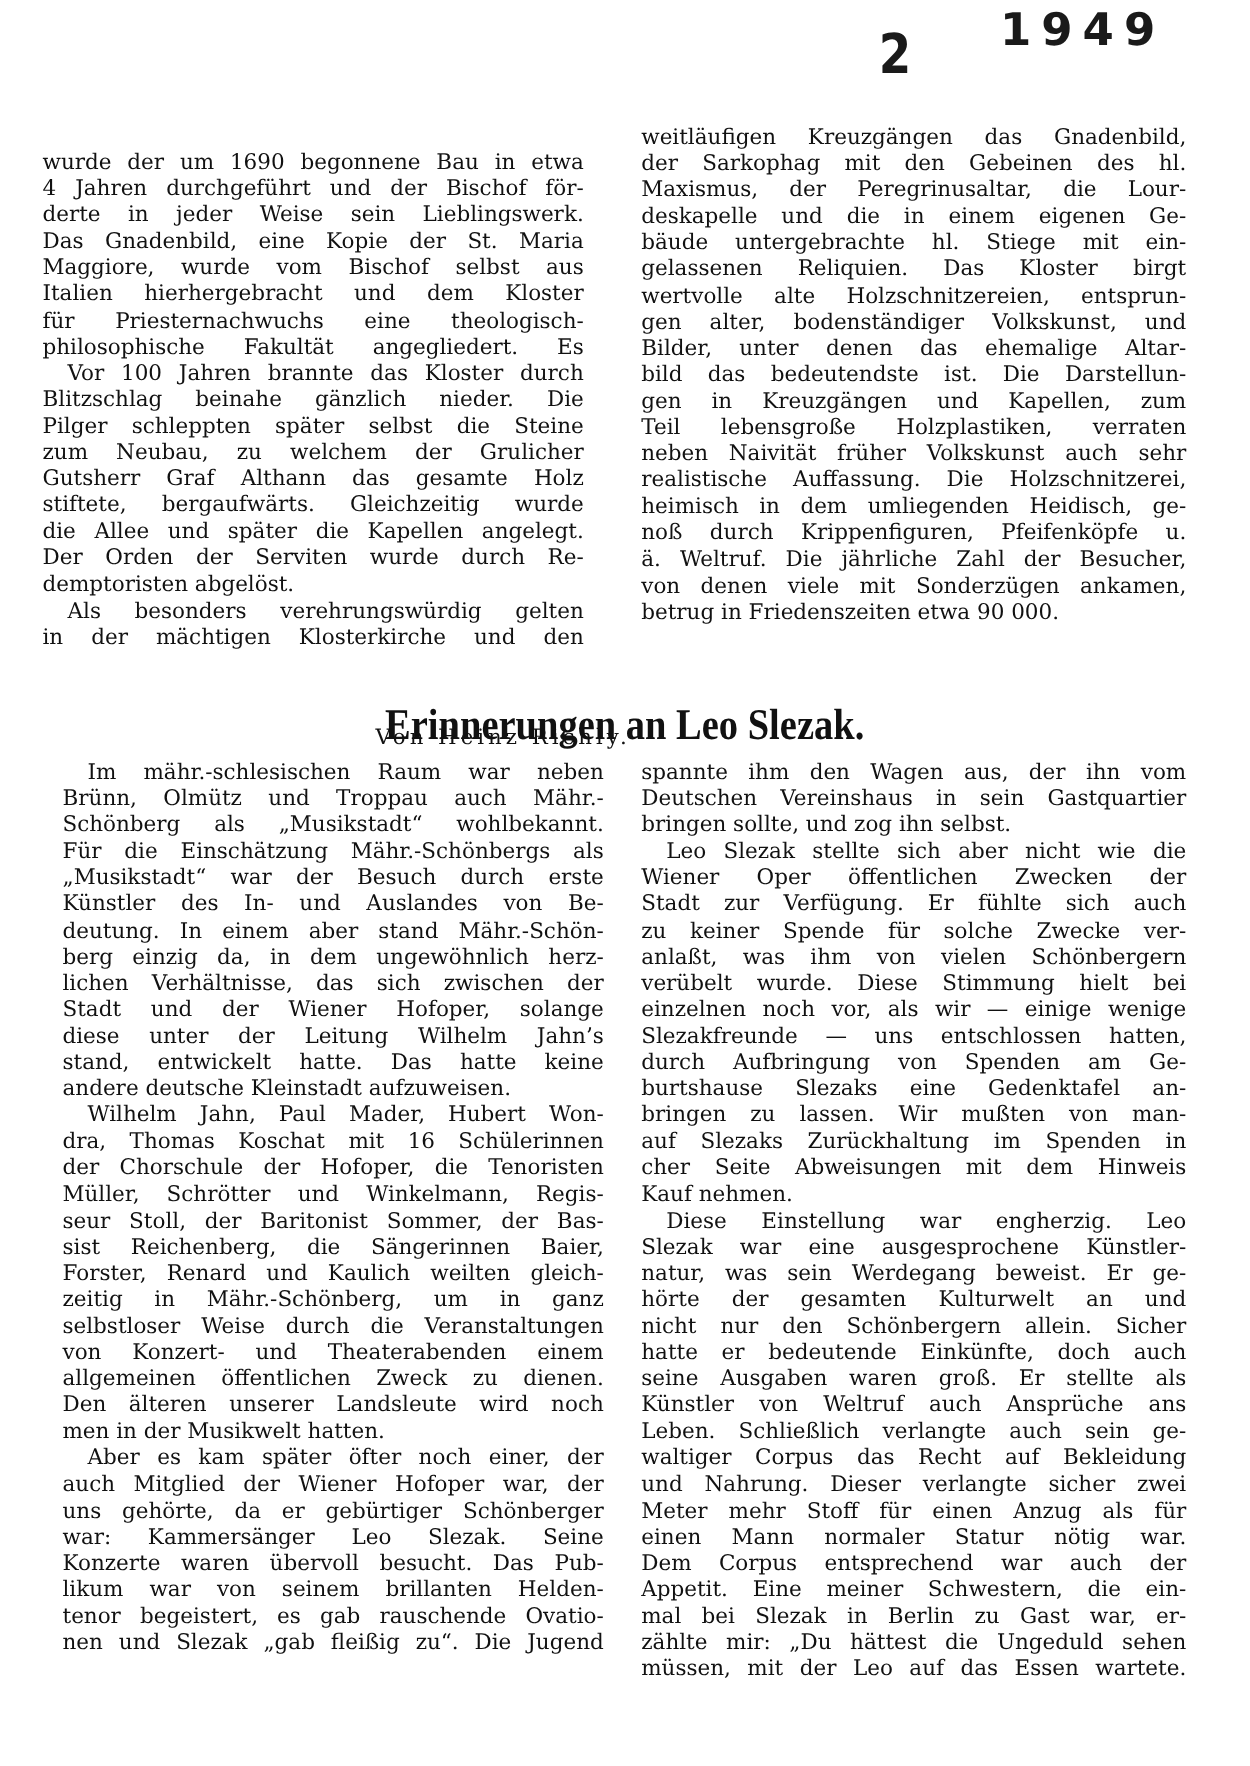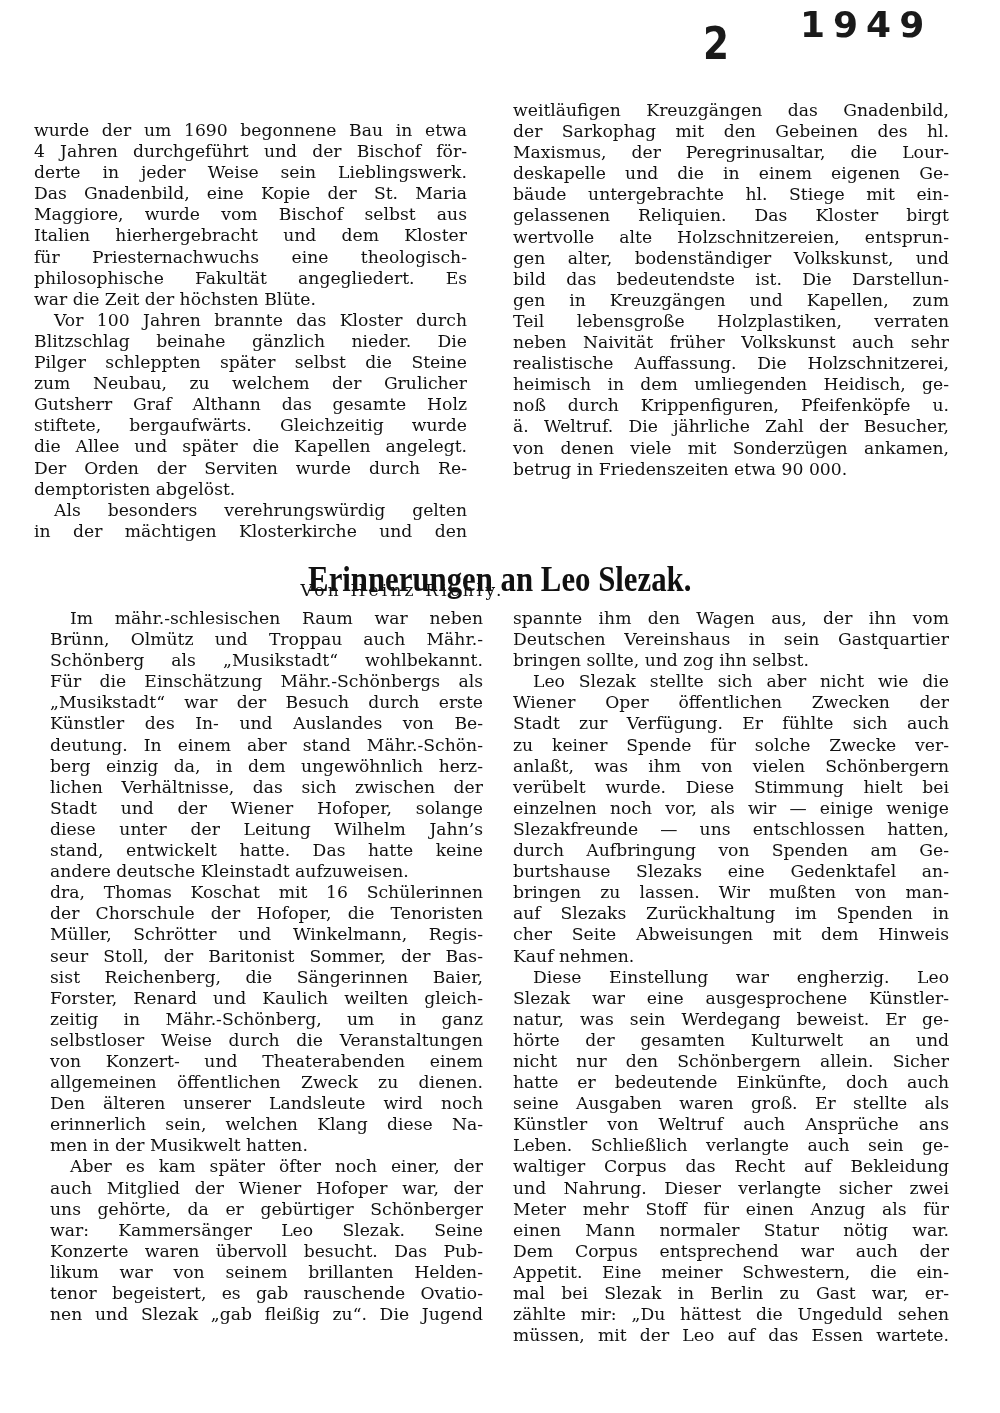--- a/index.html
+++ b/index.html
@@ -35,21 +35,20 @@
 <div class="col" id="top-left">
     <p>
       <span class="line">wurde der um 1690 begonnene Bau in etwa</span>
       <span class="line">4 Jahren durchgeführt und der Bischof för-</span>
       <span class="line">derte in jeder Weise sein Lieblingswerk.</span>
       <span class="line">Das Gnadenbild, eine Kopie der St. Maria</span>
       <span class="line">Maggiore, wurde vom Bischof selbst aus</span>
       <span class="line">Italien hierhergebracht und dem Kloster</span>
       <span class="line">für Priesternachwuchs eine theologisch-</span>
       <span class="line">philosophische Fakultät angegliedert. Es</span>
-      <span class="line last">war die Zeit der höchsten Blüte.</span>
     </p>
     <p>
       <span class="line indent">Vor 100 Jahren brannte das Kloster durch</span>
       <span class="line">Blitzschlag beinahe gänzlich nieder. Die</span>
       <span class="line">Pilger schleppten später selbst die Steine</span>
       <span class="line">zum Neubau, zu welchem der Grulicher</span>
       <span class="line">Gutsherr Graf Althann das gesamte Holz</span>
       <span class="line">stiftete, bergaufwärts. Gleichzeitig wurde</span>
       <span class="line">die Allee und später die Kapellen angelegt.</span>
       <span class="line">Der Orden der Serviten wurde durch Re-</span>
@@ -63,20 +62,21 @@
 <div class="col" id="top-right">
     <p>
       <span class="line">weitläufigen Kreuzgängen das Gnadenbild,</span>
       <span class="line">der Sarkophag mit den Gebeinen des hl.</span>
       <span class="line">Maxismus, der Peregrinusaltar, die Lour-</span>
       <span class="line">deskapelle und die in einem eigenen Ge-</span>
       <span class="line">bäude untergebrachte hl. Stiege mit ein-</span>
       <span class="line">gelassenen Reliquien. Das Kloster birgt</span>
       <span class="line">wertvolle alte Holzschnitzereien, entsprun-</span>
       <span class="line">gen alter, bodenständiger Volkskunst, und</span>
+      <span class="line">Bilder, unter denen das ehemalige Altar-</span>
       <span class="line">bild das bedeutendste ist. Die Darstellun-</span>
       <span class="line">gen in Kreuzgängen und Kapellen, zum</span>
       <span class="line">Teil lebensgroße Holzplastiken, verraten</span>
       <span class="line">neben Naivität früher Volkskunst auch sehr</span>
       <span class="line">realistische Auffassung. Die Holzschnitzerei,</span>
       <span class="line">heimisch in dem umliegenden Heidisch, ge-</span>
       <span class="line">noß durch Krippenfiguren, Pfeifenköpfe u.</span>
       <span class="line">ä. Weltruf. Die jährliche Zahl der Besucher,</span>
       <span class="line">von denen viele mit Sonderzügen ankamen,</span>
       <span class="line last">betrug in Friedenszeiten etwa 90 000.</span>
@@ -96,32 +96,32 @@
       <span class="line">Künstler des In- und Auslandes von Be-</span>
       <span class="line">deutung. In einem aber stand Mähr.-Schön-</span>
       <span class="line">berg einzig da, in dem ungewöhnlich herz-</span>
       <span class="line">lichen Verhältnisse, das sich zwischen der</span>
       <span class="line">Stadt und der Wiener Hofoper, solange</span>
       <span class="line">diese unter der Leitung Wilhelm Jahn’s</span>
       <span class="line">stand, entwickelt hatte. Das hatte keine</span>
       <span class="line last">andere deutsche Kleinstadt aufzuweisen.</span>
     </p>
     <p>
+      <span class="line indent">Wilhelm Jahn, Paul Mader, Hubert Won-</span>
       <span class="line">dra, Thomas Koschat mit 16 Schülerinnen</span>
       <span class="line">der Chorschule der Hofoper, die Tenoristen</span>
       <span class="line">Müller, Schrötter und Winkelmann, Regis-</span>
       <span class="line">seur Stoll, der Baritonist Sommer, der Bas-</span>
       <span class="line">sist Reichenberg, die Sängerinnen Baier,</span>
       <span class="line">Forster, Renard und Kaulich weilten gleich-</span>
       <span class="line">zeitig in Mähr.-Schönberg, um in ganz</span>
       <span class="line">selbstloser Weise durch die Veranstaltungen</span>
       <span class="line">von Konzert- und Theaterabenden einem</span>
       <span class="line">allgemeinen öffentlichen Zweck zu dienen.</span>
       <span class="line">Den älteren unserer Landsleute wird noch</span>
-      <span class="line">erinnerlich sein, welchen Klang diese Na-</span>
       <span class="line last">men in der Musikwelt hatten.</span>
     </p>
     <p>
       <span class="line indent">Aber es kam später öfter noch einer, der</span>
       <span class="line">auch Mitglied der Wiener Hofoper war, der</span>
       <span class="line">uns gehörte, da er gebürtiger Schönberger</span>
       <span class="line">war: Kammersänger Leo Slezak. Seine</span>
       <span class="line">Konzerte waren übervoll besucht. Das Pub-</span>
       <span class="line">likum war von seinem brillanten Helden-</span>
       <span class="line">tenor begeistert, es gab rauschende Ovatio-</span>

